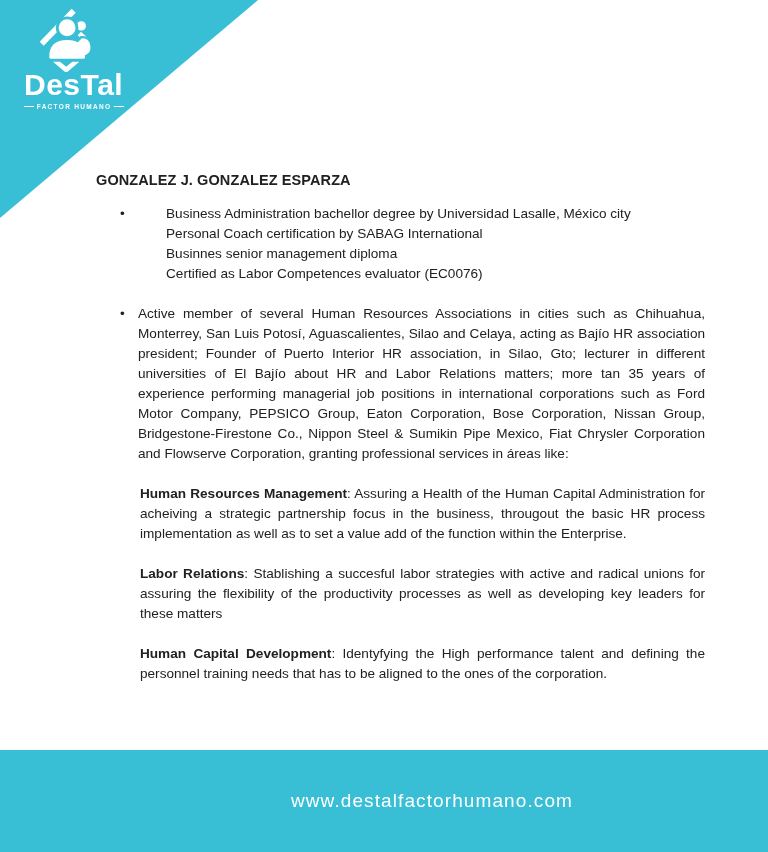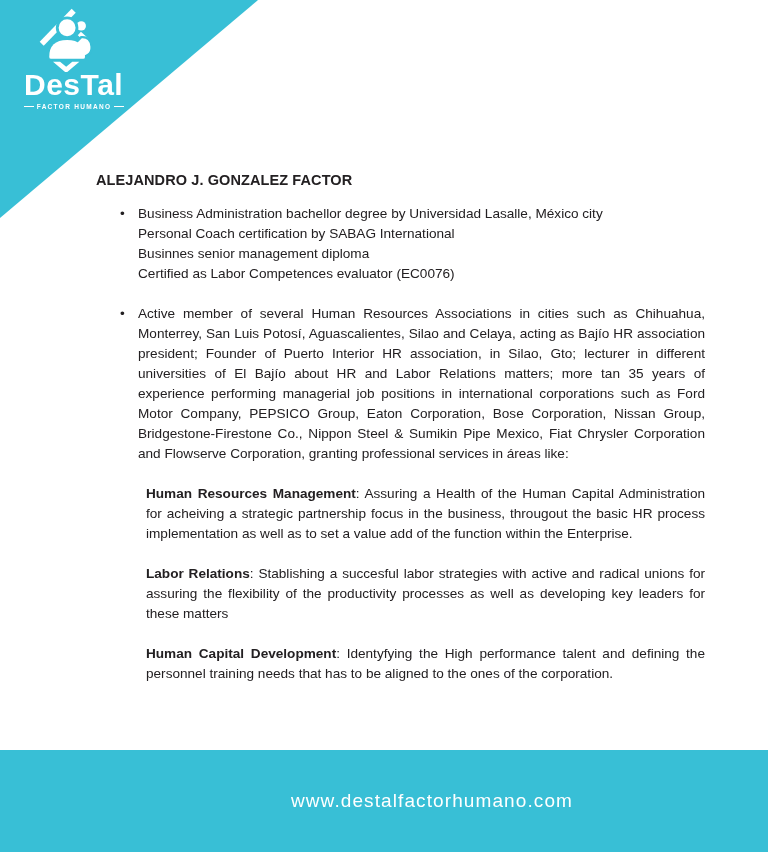--- a/index.html
+++ b/index.html
@@ -67,23 +67,23 @@
     margin: 0 0 14px -42px;
     letter-spacing: 0.1px;
   }
   .bullet-item { position: relative; margin: 0; }
   .bullet-item.second { margin-top: 20px; }
   .bullet-marker {
     position: absolute;
     left: -18px; top: 0;
     font-size: 13.6px;
   }
-  .bullet-line { line-height: 20px; }
+  .bullet-line { line-height: 20px; margin-left: 28px; }
   .justify { text-align: justify; }
-  .para { margin: 20px 0 0 8px; }
+  .para { margin: 20px 0 0 2px; }
   .section-title { font-weight: 700; }
 
   
   .footer {
     position: absolute;
     left: 0; bottom: 0;
     width: 768px; height: 102px;
     background: #38BFD6;
     display: flex;
     align-items: center;
@@ -118,21 +118,21 @@
     <div class="wordmark">DesTal</div>
     <div class="tagline-row">
       <span class="tagline-rule"></span>
       <span class="tagline">FACTOR HUMANO</span>
       <span class="tagline-rule"></span>
     </div>
   </div>
 
   <div class="content">
 
-    <h1 class="doc-title">ALEJANDRO J. GONZALEZ FACTOR</h1>
+    <h1 class="doc-title">GONZALEZ J. GONZALEZ ESPARZA</h1>
 
     <div class="bullet-item">
       <span class="bullet-marker">•</span>
       <div class="bullet-line">Business Administration bachellor degree by Universidad Lasalle, México city</div>
       <div class="bullet-line">Personal Coach certification by SABAG International</div>
       <div class="bullet-line">Businnes senior management diploma</div>
       <div class="bullet-line">Certified as Labor Competences evaluator (EC0076)</div>
     </div>
 
     <div class="bullet-item second">

